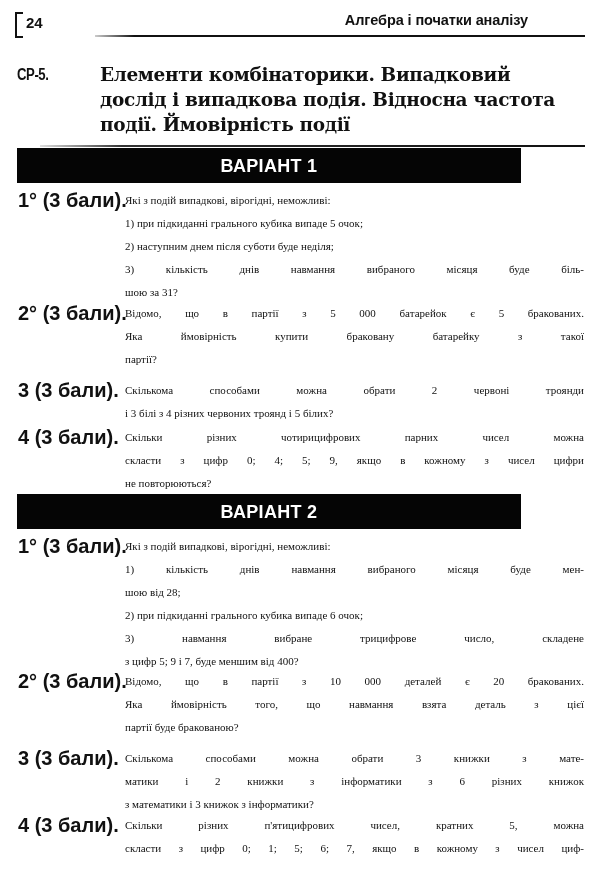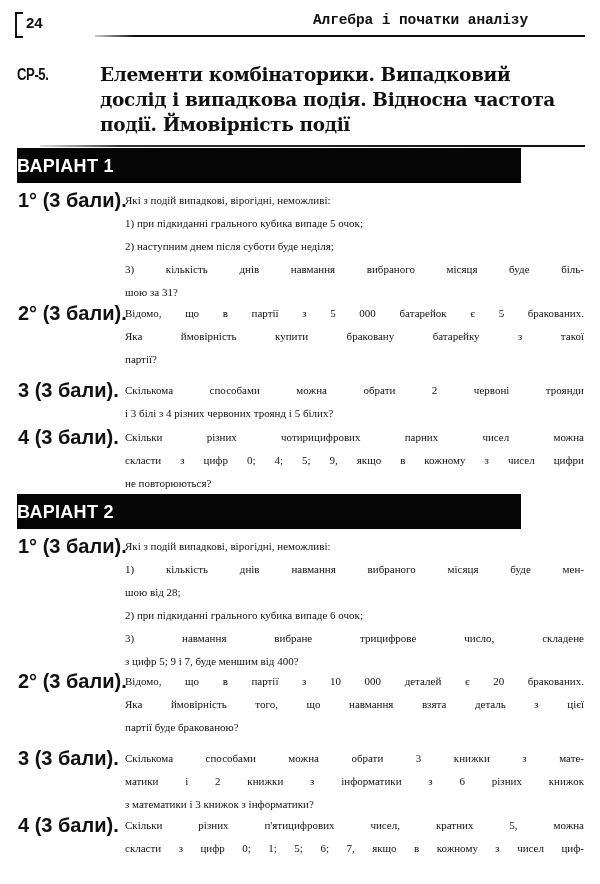--- a/index.html
+++ b/index.html
@@ -32,21 +32,21 @@
     .page-number {
       position: absolute;
       left: 26px; top: 14px;
       font-family: "Liberation Sans", sans-serif;
       font-weight: bold;
       font-size: 15px;
     }
     .running-title {
       position: absolute;
       right: 12px; top: 12px;
-      font-family: Liberation Mono, monospace;
+      font-family: Liberation Sans, sans-serif;
       font-weight: bold;
       font-size: 14.5px;
       letter-spacing: -0.1px;
     }
     .header-rule {
       position: absolute;
       left: 95px; top: 35px;
       width: 490px; height: 2px;
       background: linear-gradient(to right, #ccc 0%, #111 8%, #111 100%);
     }
@@ -81,20 +81,21 @@
       width: 545px; height: 2px;
       background: linear-gradient(to right, #ddd 0%, #333 15%, #111 100%);
     }
     .variant-bar {
       position: absolute;
       left: 17px;
       width: 504px;
       height: 35px;
       background: #050505;
       color: #fff;
+      text-align: center;
       font-family: "Liberation Sans", sans-serif;
       font-weight: bold;
       font-size: 18px;
       line-height: 36px;
       letter-spacing: 0.3px;
     }
     .task {
       position: absolute;
       left: 0;
       width: 600px;

